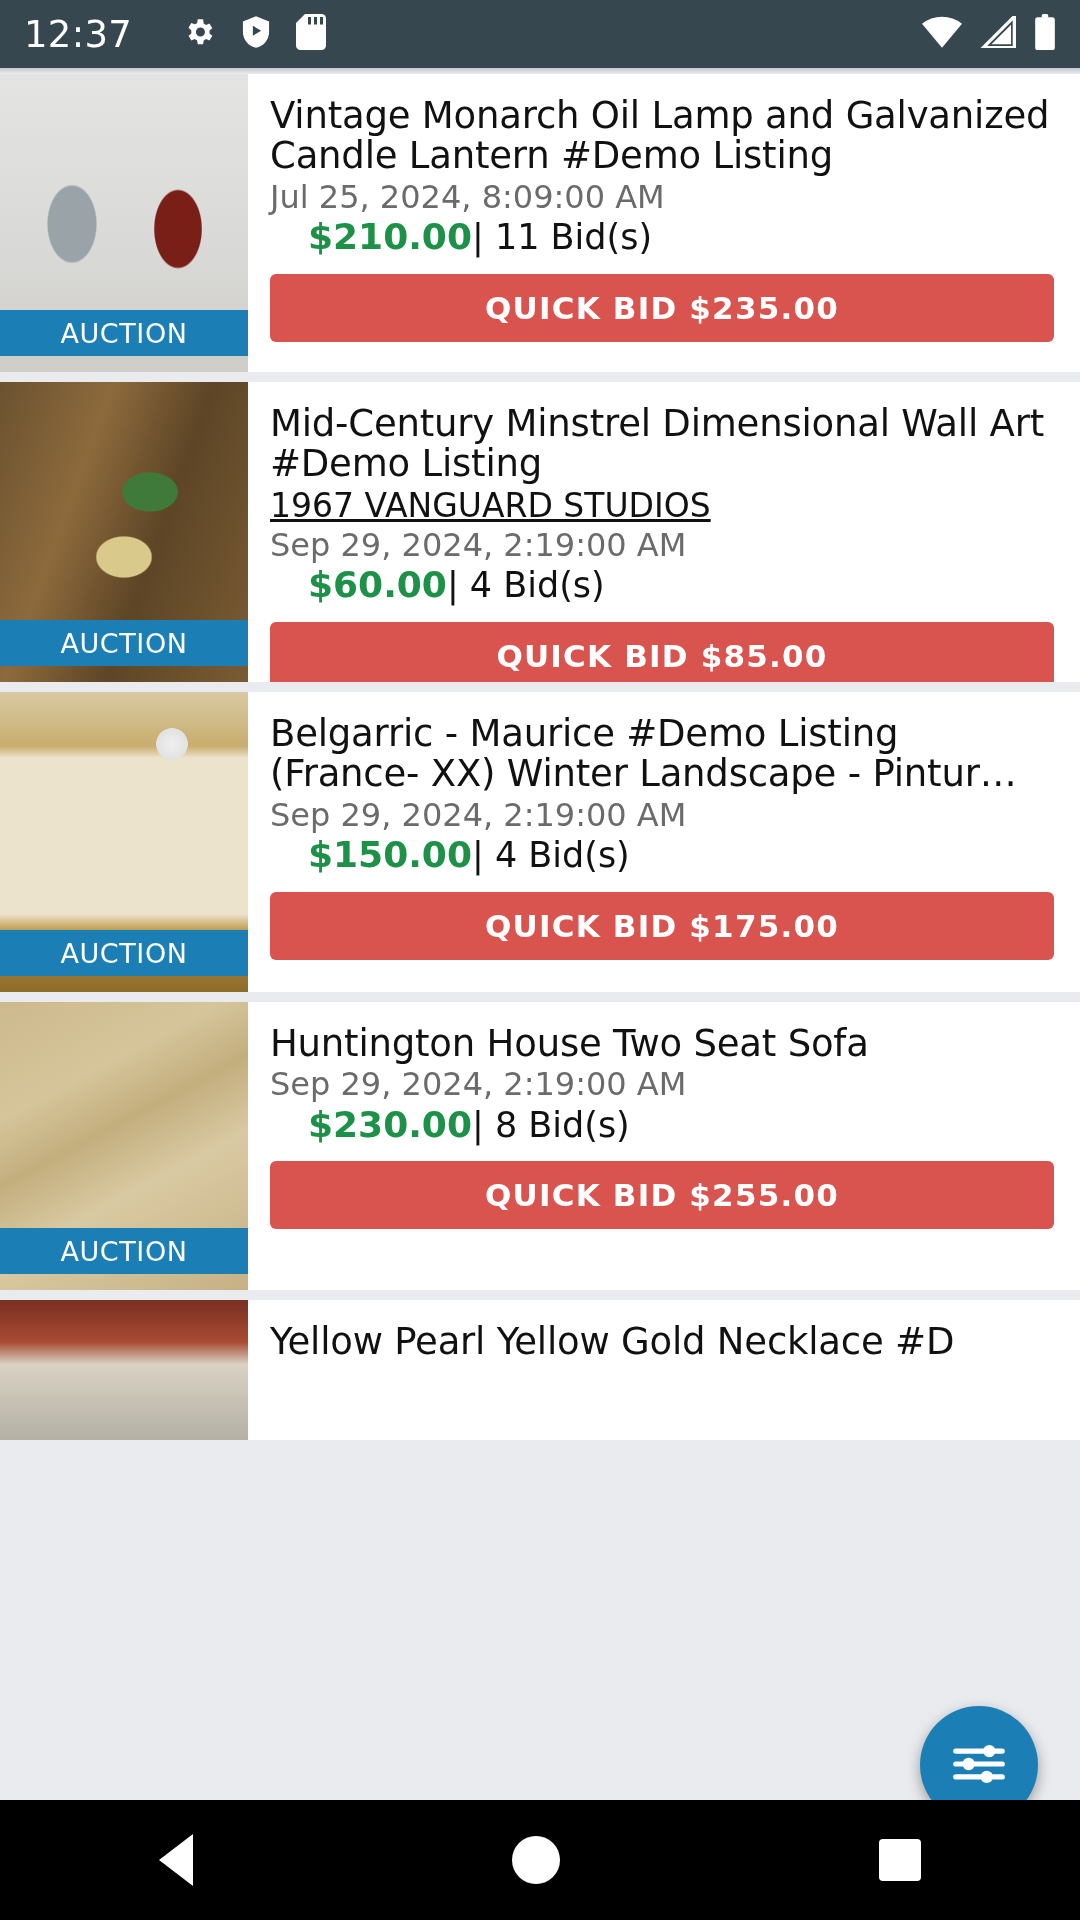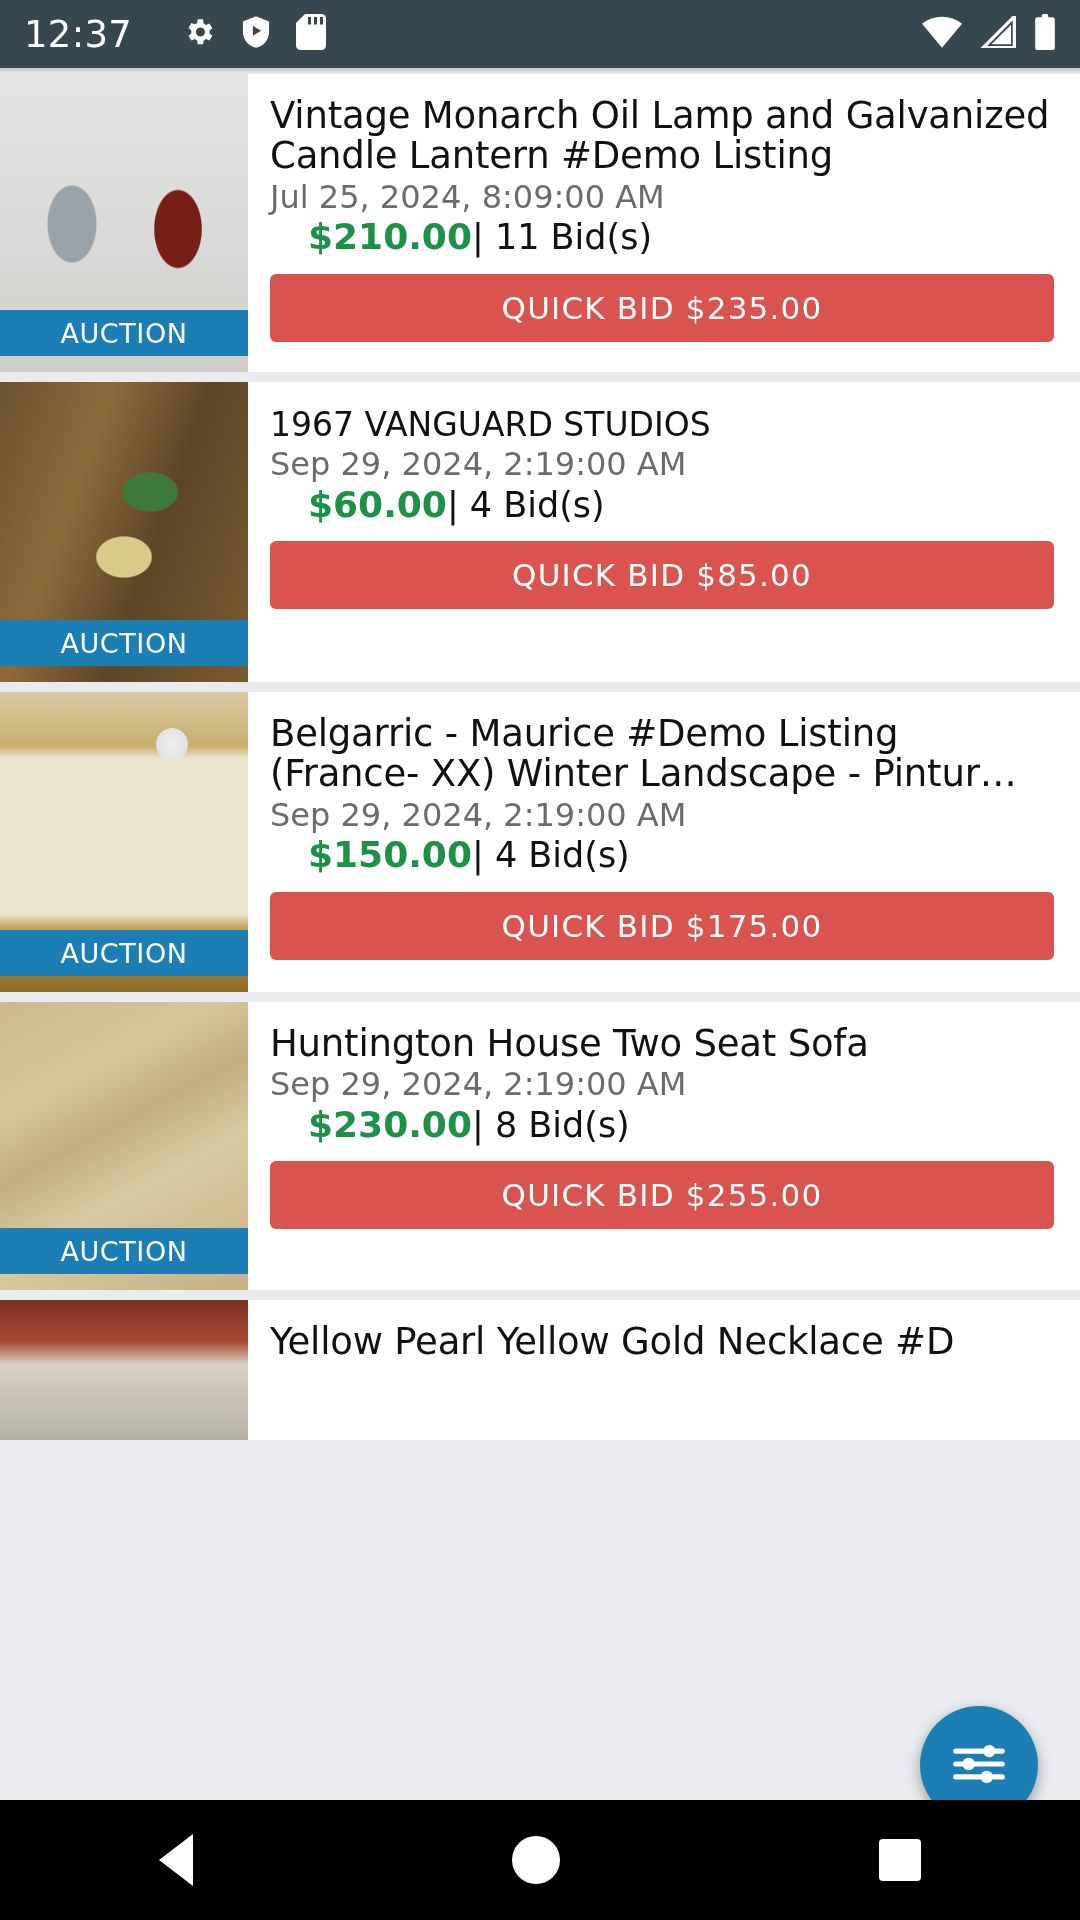--- a/index.html
+++ b/index.html
@@ -51,29 +51,29 @@
     background:#1b7fb5; color:#fff; font-size:27px;
     display:flex; align-items:center; justify-content:center;
     letter-spacing:.6px;
   }
 
   .info{ flex:1; padding:22px 26px 20px 22px; min-width:0; }
   .title{
     font-size:37px; color:#111; line-height:1.09; word-break:break-word;
     letter-spacing:-.2px;
   }
-  .subtitle{ font-size:33px; color:#111; margin-top:3px; line-height:1.12; }
+  .subtitle{ font-size:33px; color:#111; margin-top:3px; line-height:1.12;text-decoration:underline; }
   .date{ font-size:32px; color:#6b6b6b; margin-top:3px; line-height:1.12; }
   .priceline{ margin-top:2px; font-size:35px; line-height:1.12; white-space:nowrap;margin-left:38px; }
   .price{ color:#1e9148; font-weight:bold; font-size:36px; }
   .bids{ color:#111; }
   .bidbtn{
     margin-top:16px; height:68px; background:#d9534f; color:#fff;
     border:none; border-radius:6px; width:100%;
-    font-size:31px; font-weight:normal; letter-spacing:1.2px;
+    font-size:31px; font-weight:bold; letter-spacing:1.2px;
     display:flex; align-items:center; justify-content:center; cursor:pointer;
     font-family:"DejaVu Sans", sans-serif;
   }
 
   
   .t1{ background:
       radial-gradient(ellipse 70px 110px at 72px 150px, #9aa3a8 0%, #9aa3a8 34%, transparent 36%),
       radial-gradient(ellipse 58px 95px at 178px 155px, #7a1e18 0%, #7a1e18 40%, transparent 42%),
       linear-gradient(#e4e4e2, #d8d8d6 62%, #cfcdc8 100%); }
   .t2{ background:
@@ -171,20 +171,21 @@
           <div class="priceline"><span class="price">$210.00</span><span class="bids">| 11 Bid(s)</span></div>
           <button class="bidbtn">QUICK BID $235.00</button>
         </div>
       </div>
       <div class="card" style="height: 300px;">
         <div class="thumb-wrap">
           <div class="thumb t2"></div>
           <div class="badge">AUCTION</div>
         </div>
         <div class="info">
+          <div class="title">Mid-Century Minstrel Dimensional Wall Art #Demo Listing</div>
           <div class="subtitle">1967 VANGUARD STUDIOS</div>
           <div class="date">Sep 29, 2024, 2:19:00 AM</div>
           <div class="priceline"><span class="price">$60.00</span><span class="bids">| 4 Bid(s)</span></div>
           <button class="bidbtn">QUICK BID $85.00</button>
         </div>
       </div>
       <div class="card" style="height: 300px;">
         <div class="thumb-wrap">
           <div class="thumb t3"></div>
           <div class="badge">AUCTION</div>

